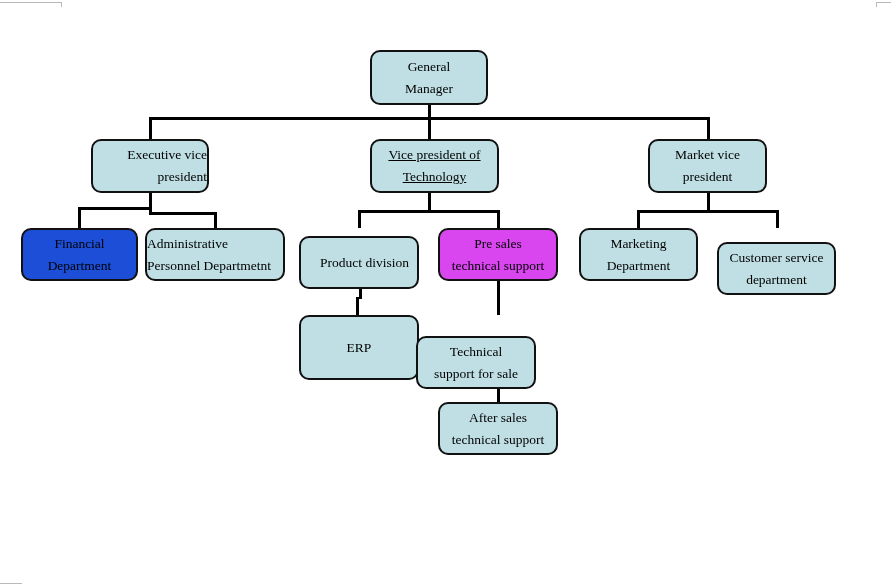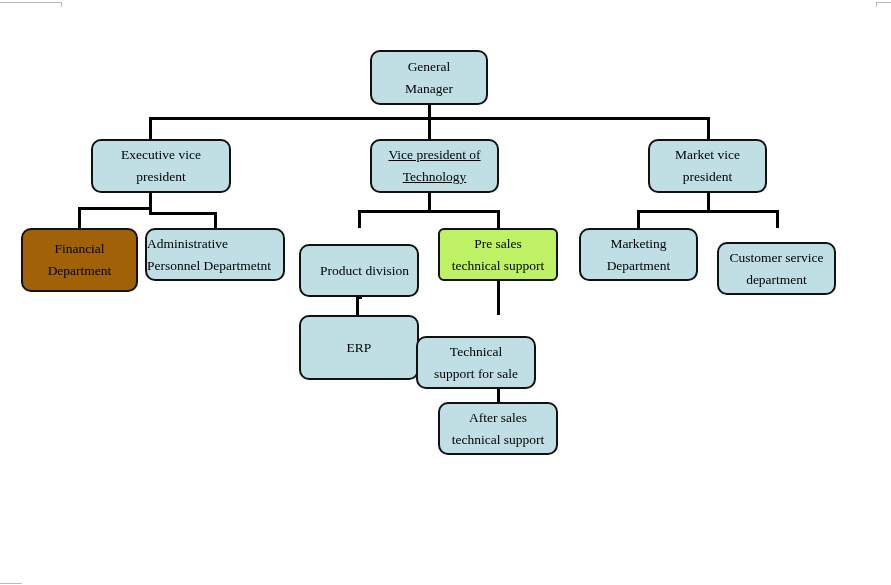--- a/index.html
+++ b/index.html
@@ -89,50 +89,50 @@
   <div class="seg" style="left: 356px; top: 297px; width: 3px; height: 18px; background: rgb(0, 0, 0);"></div>
 
   <div class="seg" style="left: 496.5px; top: 281px; width: 3px; height: 34px; background: rgb(0, 0, 0);"></div>
   <div class="seg" style="left: 496.5px; top: 368px; width: 3px; height: 34px; background: rgb(0, 0, 0);"></div>
 
   <div class="node" style="left: 370px; top: 50px; width: 118px; height: 55px; background: rgb(191, 223, 228); border-color: rgb(17, 17, 17);">
     <div class="line">General</div>
     <div class="line">Manager</div>
   </div>
 
-  <div class="node" style="left: 91px; top: 139px; width: 140px; height: 54px; background: rgb(191, 223, 228); border-color: rgb(17, 17, 17);">
+  <div class="node" style="left: 91px; top: 139px; width: 118px; height: 54px; background: rgb(191, 223, 228); border-color: rgb(17, 17, 17); align-items: flex-end;">
     <div class="line">Executive vice</div>
     <div class="line">president</div>
   </div>
 
   <div class="node" style="left: 370px; top: 139px; width: 129px; height: 54px; background: rgb(191, 223, 228); border-color: rgb(17, 17, 17); text-decoration: underline;">
     <div class="line">Vice president of</div>
     <div class="line">Technology</div>
   </div>
 
   <div class="node" style="left: 648px; top: 139px; width: 119px; height: 54px; background: rgb(191, 223, 228); border-color: rgb(17, 17, 17);">
     <div class="line">Market vice</div>
     <div class="line">president</div>
   </div>
 
-  <div class="node" style="left: 21px; top: 228px; width: 117px; height: 64px; background: #a16207; border-color: rgb(17, 17, 17);">
+  <div class="node" style="left: 21px; top: 228px; width: 117px; height: 53px; background: #1d4ed8; border-color: rgb(17, 17, 17);">
     <div class="line">Financial</div>
     <div class="line">Department</div>
   </div>
 
   <div class="node align-left" style="left: 145px; top: 228px; width: 140px; height: 53px; background: rgb(191, 223, 228); border-color: rgb(17, 17, 17);">
     <div class="line">Administrative</div>
     <div class="line">Personnel Departmetnt</div>
   </div>
 
-  <div class="node" style="left: 299px; top: 244px; width: 120px; height: 53px; background: rgb(191, 223, 228); border-color: rgb(17, 17, 17); padding-left: 11px;">
+  <div class="node" style="left: 299px; top: 236px; width: 120px; height: 53px; background: rgb(191, 223, 228); border-color: rgb(17, 17, 17); padding-left: 11px;">
     <div class="line">Product division</div>
   </div>
 
-  <div class="node" style="left: 438px; top: 228px; width: 120px; height: 53px; background: #bef264; border-color: rgb(17, 17, 17); border-radius: 6px;">
+  <div class="node" style="left: 438px; top: 228px; width: 120px; height: 53px; background: #d946ef; border-color: rgb(17, 17, 17);">
     <div class="line">Pre sales</div>
     <div class="line">technical support</div>
   </div>
 
   <div class="node" style="left: 579px; top: 228px; width: 119px; height: 53px; background: rgb(191, 223, 228); border-color: rgb(17, 17, 17);">
     <div class="line">Marketing</div>
     <div class="line">Department</div>
   </div>
 
   <div class="node" style="left: 717px; top: 228px; width: 119px; height: 53px; background: rgb(191, 223, 228); border-color: rgb(17, 17, 17); margin-top: 14px;">

